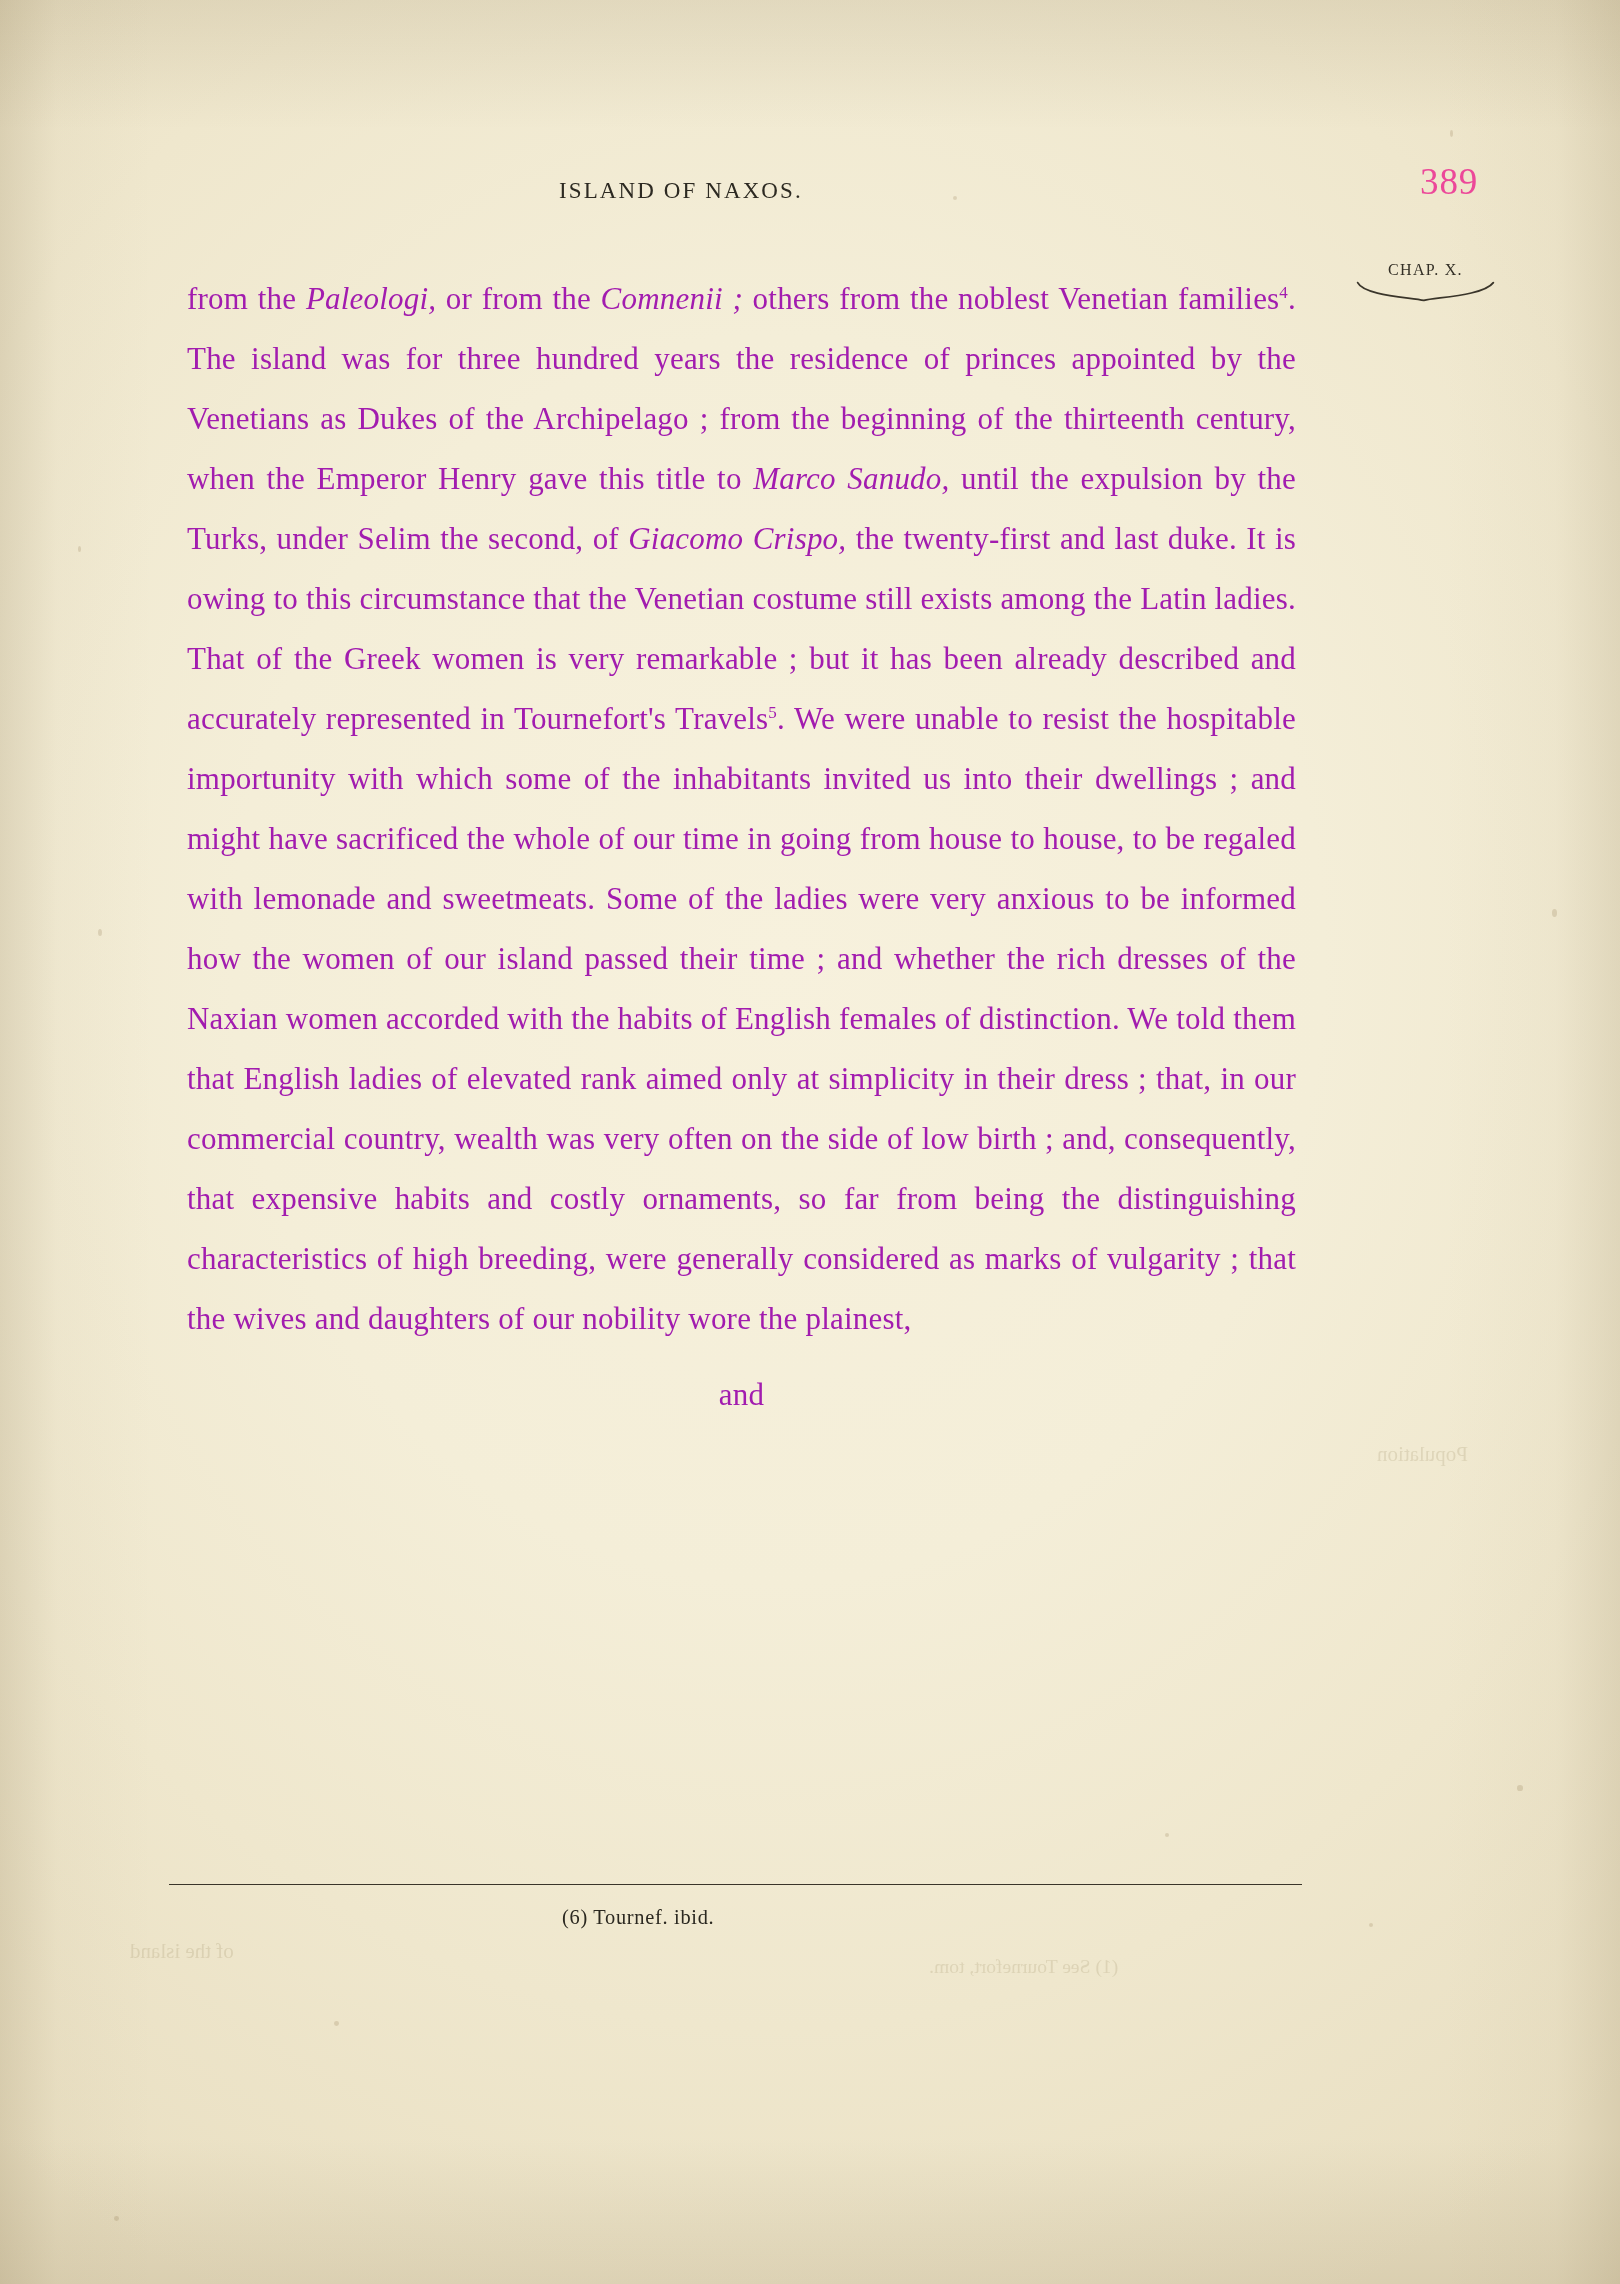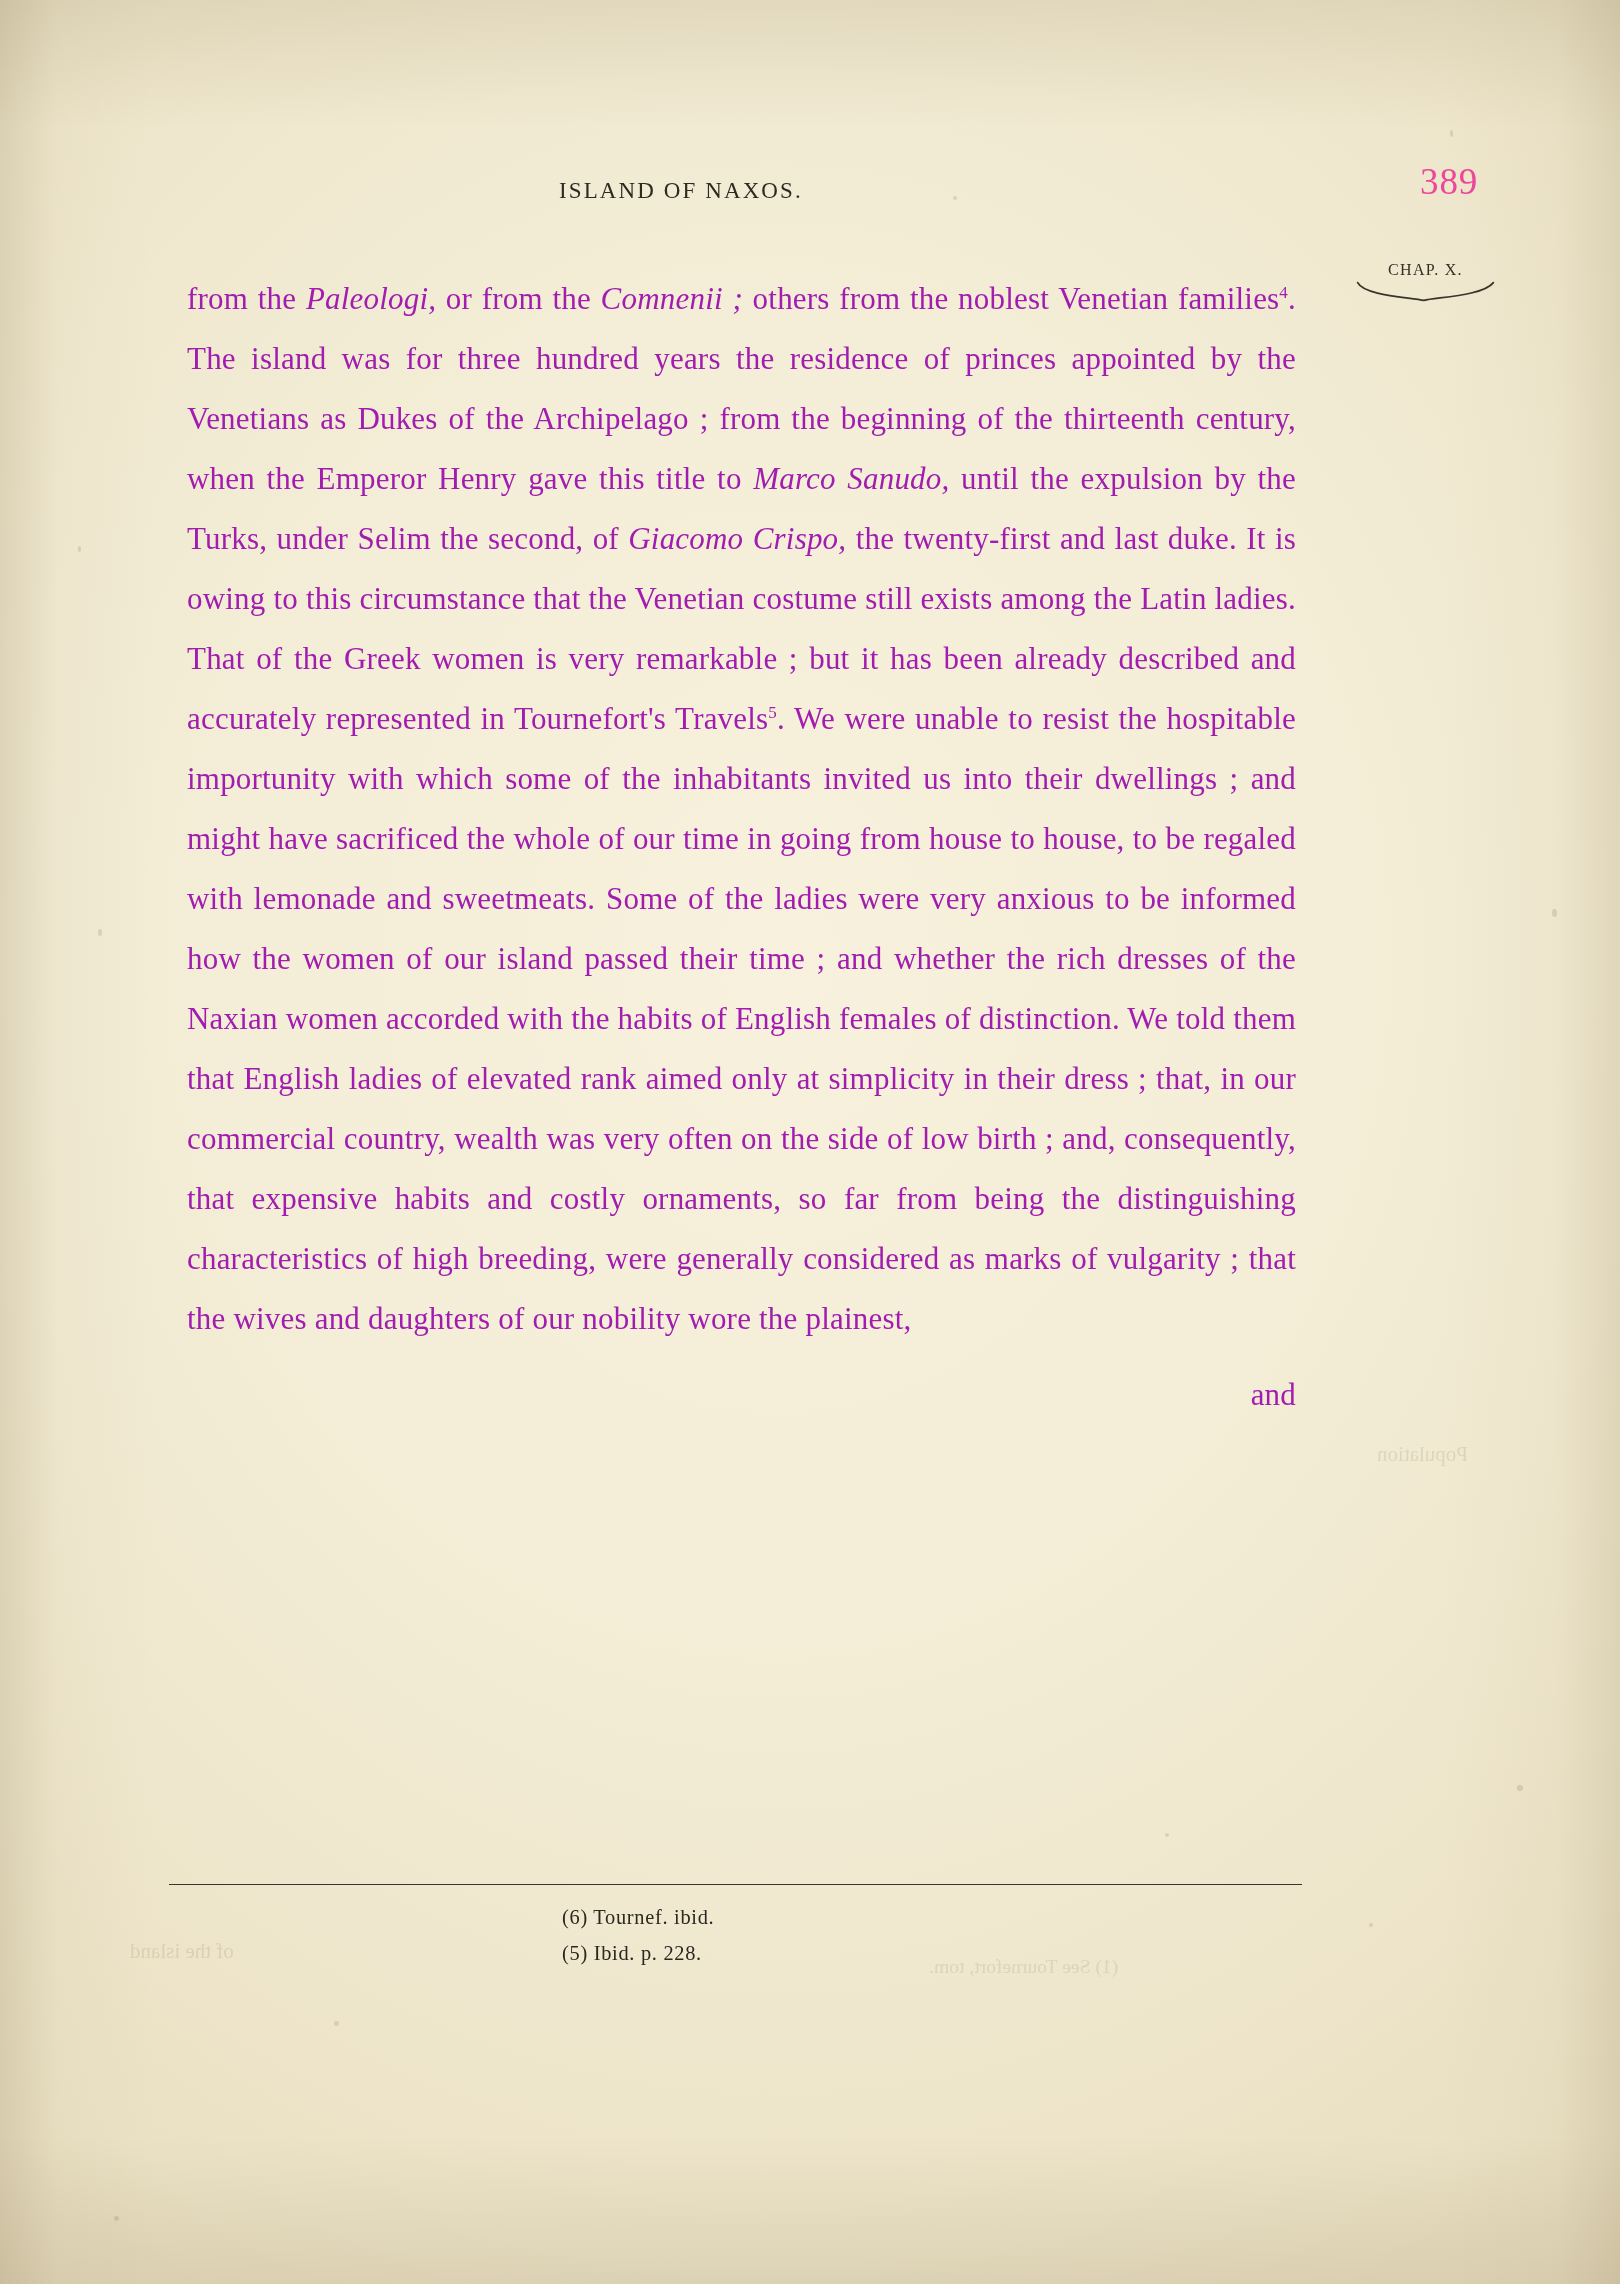--- a/index.html
+++ b/index.html
@@ -114,21 +114,21 @@
     margin: 16px;
     font-size: 31px;
     line-height: 60px;
     color: #a21caf;
     text-align: justify;
     text-justify: inter-word;
     font-family: "Liberation Serif", serif;
     letter-spacing: 0.2px;
   }
   .body-block p.last {
-    text-align: right;
+    text-align: center;
   }
   sup.fn {
     font-size: 17px;
     vertical-align: super;
     line-height: 0;
     font-style: normal;
   }
 
   
   .fn-rule {
@@ -190,17 +190,16 @@
 
   <div class="body-block">
     <p>from the <i>Paleologi,</i> or from the <i>Comnenii ;</i> others from the noblest Venetian families<sup class="fn">4</sup>. The island was for three hundred years the residence of princes appointed by the Venetians as Dukes of the Archipelago ; from the beginning of the thirteenth century, when the Emperor Henry gave this title to <i>Marco Sanudo,</i> until the expulsion by the Turks, under Selim the second, of <i>Giacomo Crispo,</i> the twenty-first and last duke. It is owing to this circumstance that the Venetian costume still exists among the Latin ladies. That of the Greek women is very remarkable ; but it has been already described and accurately represented in Tournefort's Travels<sup class="fn">5</sup>. We were unable to resist the hospitable importunity with which some of the inhabitants invited us into their dwellings ; and might have sacrificed the whole of our time in going from house to house, to be regaled with lemonade and sweetmeats. Some of the ladies were very anxious to be informed how the women of our island passed their time ; and whether the rich dresses of the Naxian women accorded with the habits of English females of distinction. We told them that English ladies of elevated rank aimed only at simplicity in their dress ; that, in our commercial country, wealth was very often on the side of low birth ; and, consequently, that expensive habits and costly ornaments, so far from being the distinguishing characteristics of high breeding, were generally considered as marks of vulgarity ; that the wives and daughters of our nobility wore the plainest,</p>
     <p class="last">and</p>
   </div>
 
   <div class="fn-rule"></div>
 
   <div class="footnotes">
     <div>(6)  Tournef.  ibid.</div>
-    <div>(5)  Ibid.  p. 228.</div>
   </div>
 
 </div>
 
 
 </body></html>

